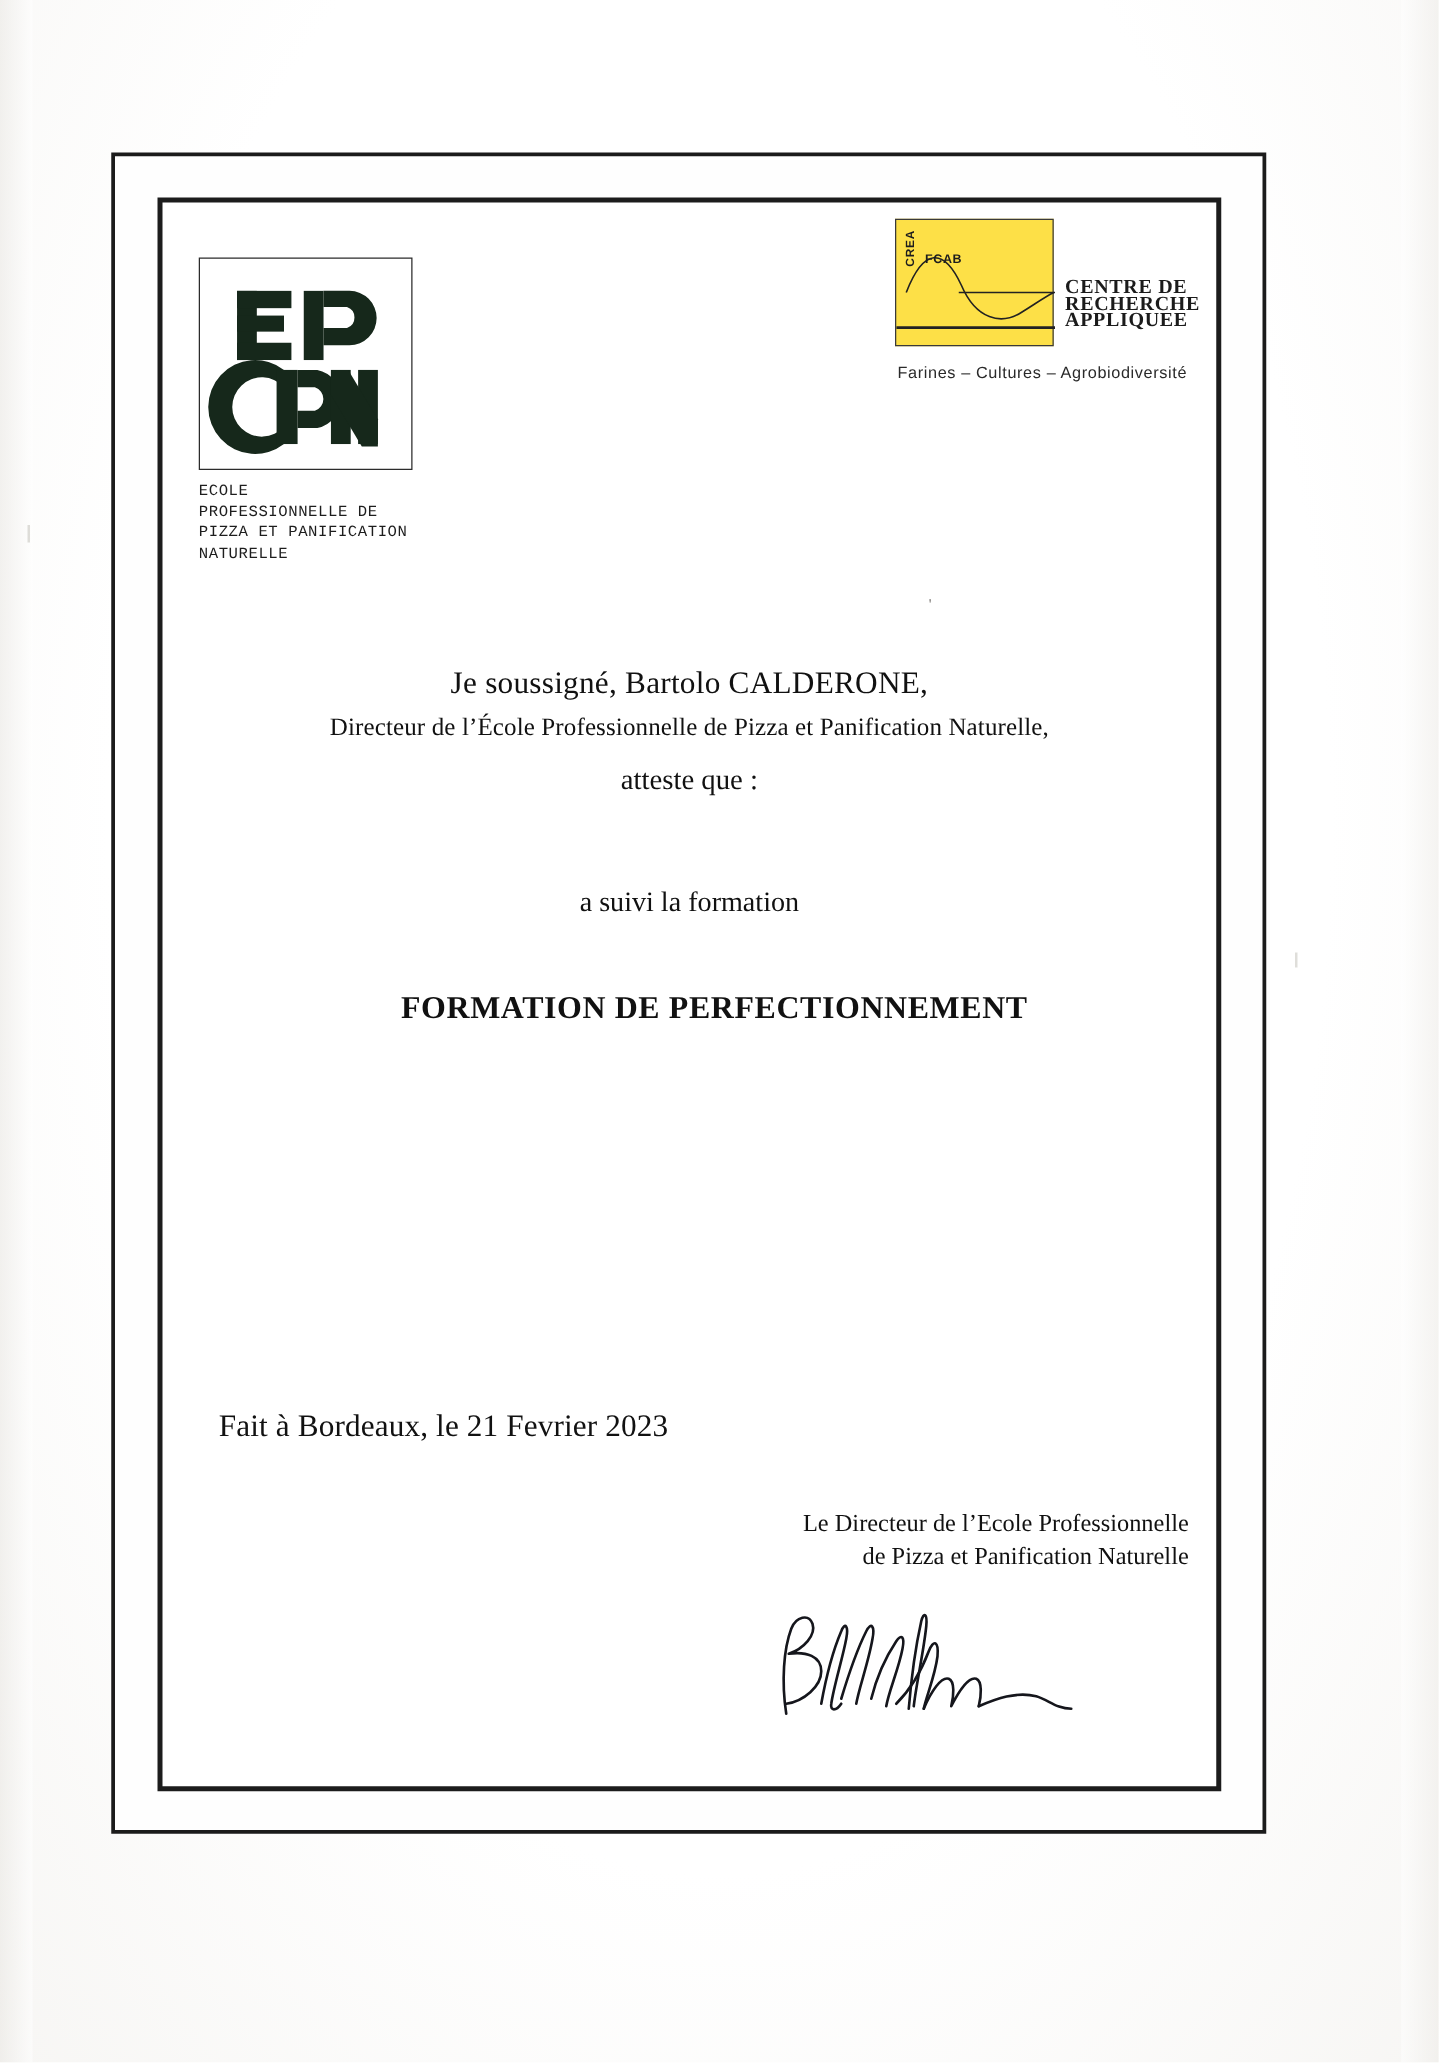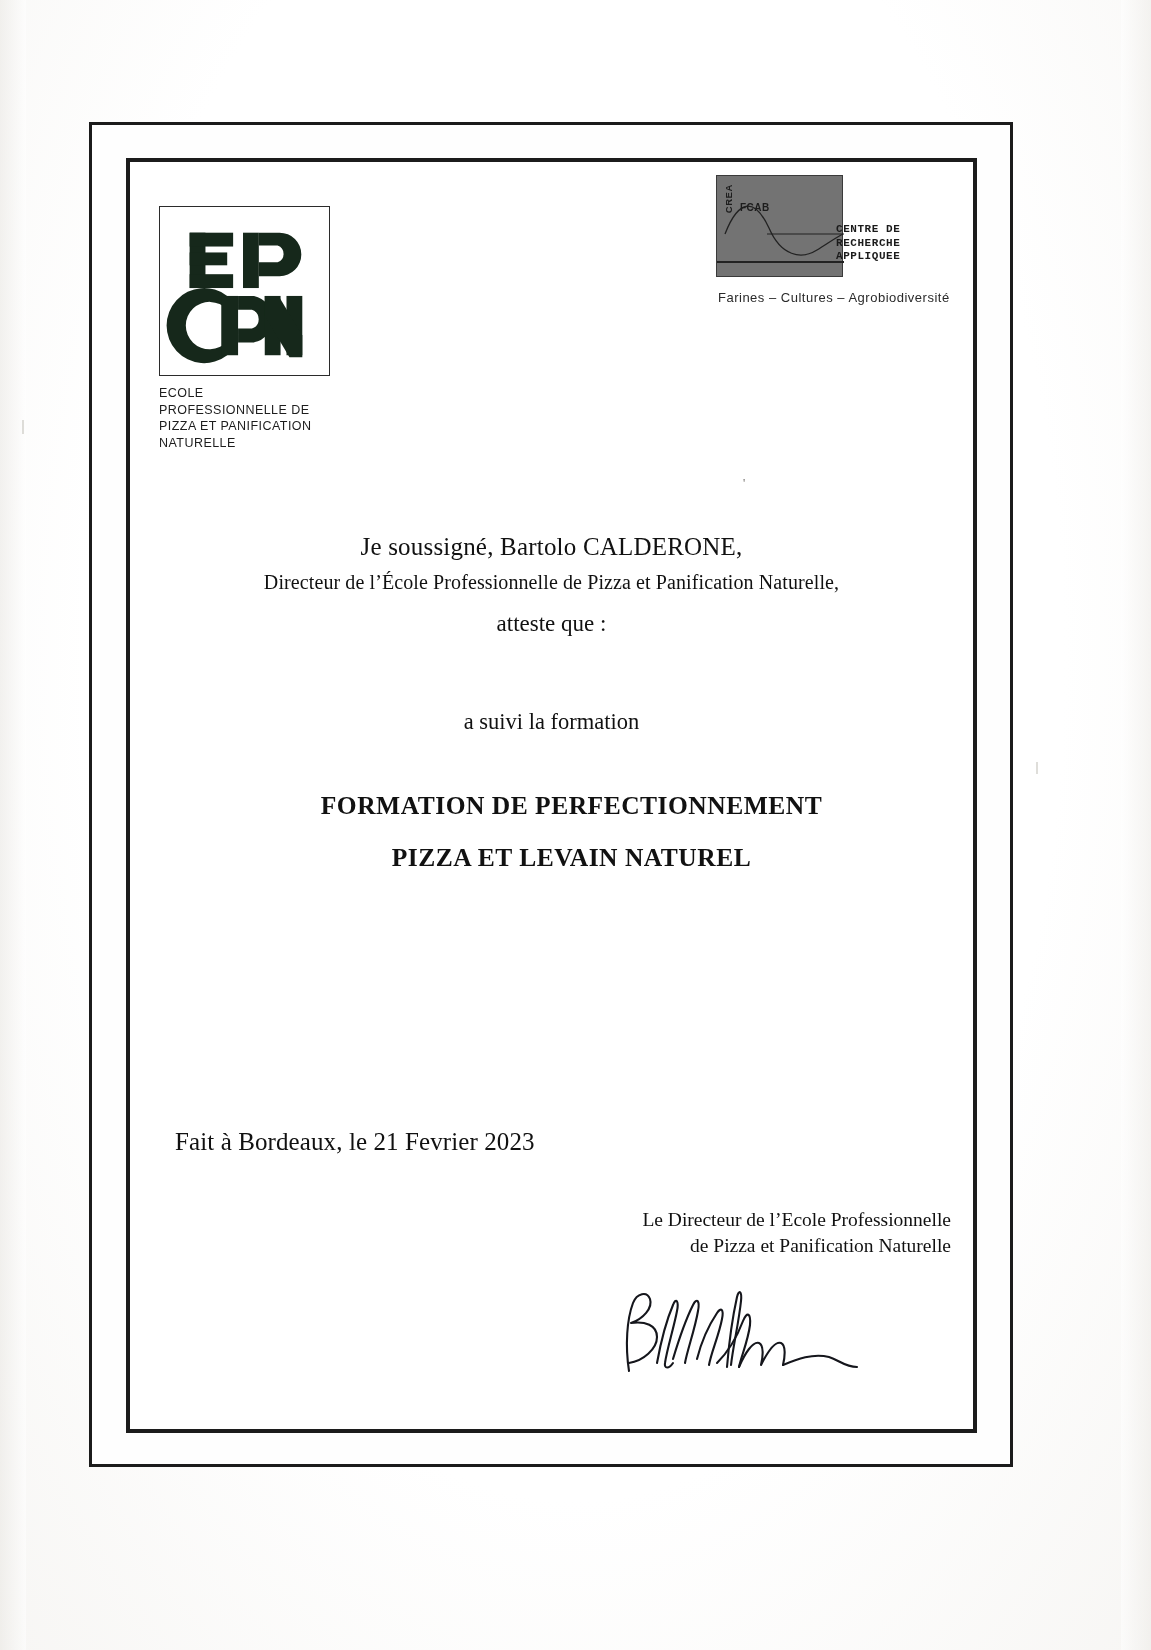--- a/index.html
+++ b/index.html
@@ -89,21 +89,21 @@
     box-sizing: border-box;
     position: relative;
     background: #fff;
   }
   .eppn-mark {
     position: absolute;
     inset: 0;
   }
   .eppn-caption {
     margin-top: 9px;
-    font-family: Liberation Sans, sans-serif;
+    font-family: Liberation Mono, monospace;
     font-size: 12.5px;
     line-height: 16.5px;
     letter-spacing: .45px;
     color: #1d1d1d;
     font-weight: 400;
     white-space: pre-line;
   }
 
   
   .crea-block {
@@ -111,21 +111,21 @@
     right: 27px;
     top: 13px;
     width: 230px;
   }
   .crea-frame {
     position: relative;
     width: 127px;
     height: 102px;
     border: 1.3px solid #3a3a3a;
     box-sizing: border-box;
-    background: #737373;
+    background: #fde047;
   }
   .crea-label-vert {
     position: absolute;
     left: 6px;
     top: 8px;
     font-family: "Liberation Sans", sans-serif;
     font-size: 9.5px;
     font-weight: 700;
     letter-spacing: .6px;
     writing-mode: vertical-rl;
@@ -141,24 +141,24 @@
     font-weight: 700;
     letter-spacing: .5px;
     color: #1d1d1d;
   }
   .crea-curve {
     position: absolute;
     left: 0; top: 0;
   }
   .crea-right-text {
     position: absolute;
-    left: 120px;
+    left: 136px;
     top: 48px;
-    font-family: Liberation Mono, monospace;
-    font-size: 11px;
+    font-family: Liberation Serif, serif;
+    font-size: 16px;
     font-weight: 700;
     line-height: 13.5px;
     letter-spacing: .55px;
     color: #1b1b1b;
     white-space: pre-line;
   }
   .crea-tagline {
     margin-top: 13px;
     margin-left: 2px;
     font-family: "Liberation Sans", sans-serif;
@@ -331,21 +331,20 @@
       <div class="body-block">
         <div class="line-intro-1">Je soussigné, Bartolo CALDERONE,</div>
         <div class="line-intro-2">Directeur de l’École Professionnelle de Pizza et Panification Naturelle,</div>
         <div class="line-atteste">atteste que :</div>
 
 
         <div class="line-suivi">a suivi la formation</div>
 
         <div class="course-title">
           <div>FORMATION DE PERFECTIONNEMENT</div>
-          <div>PIZZA ET LEVAIN NATUREL</div>
         </div>
       </div>
 
       <div class="date-line">Fait à Bordeaux, le 21 Fevrier 2023</div>
 
       <div class="signature-block">
         <div class="sig-role">Le Directeur de l’Ecole Professionnelle
 de Pizza et Panification Naturelle</div>
         <div class="sig-mark">
           <svg class="sig-svg" width="430" height="120" viewBox="0 0 430 120">

